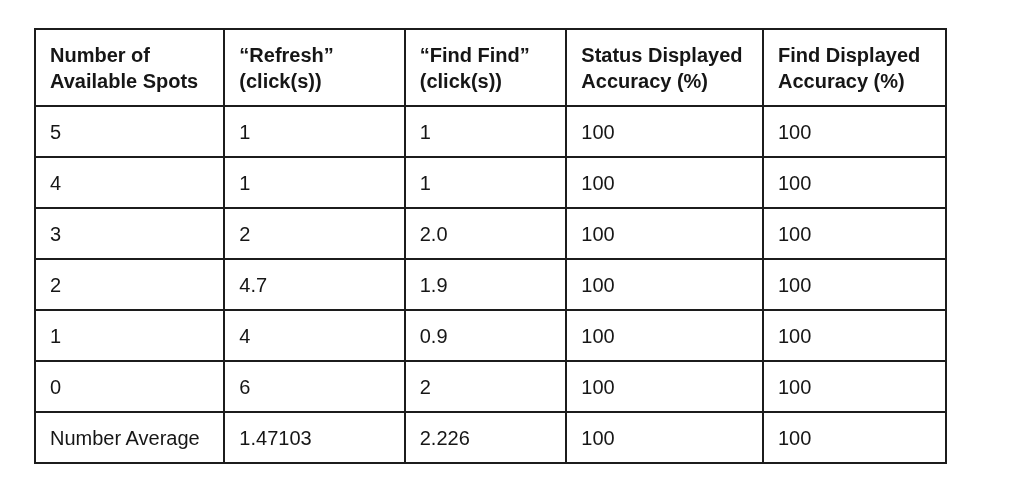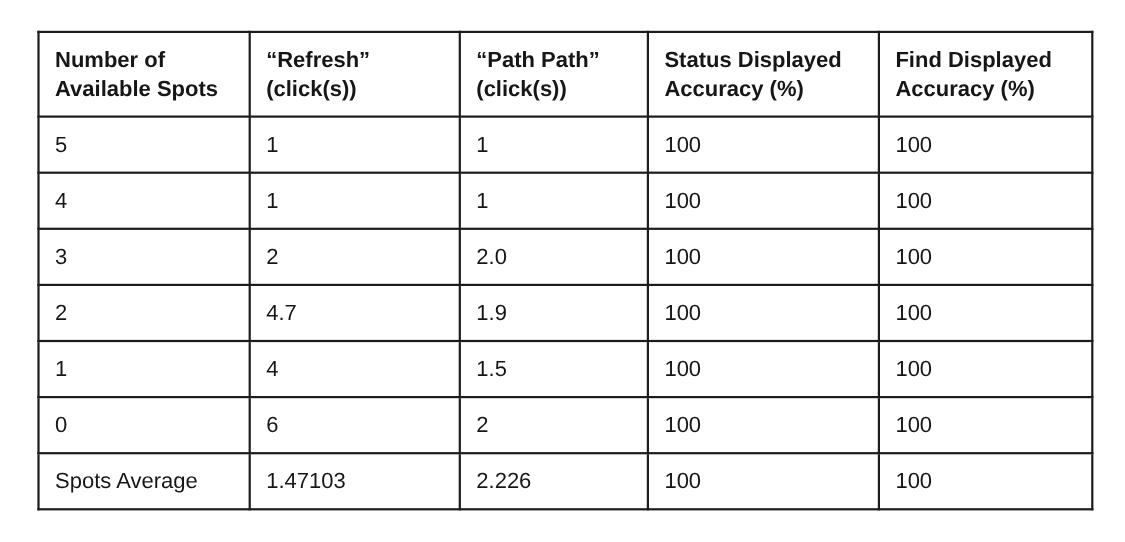--- a/index.html
+++ b/index.html
@@ -6,21 +6,21 @@
     margin: 0;
     padding: 0;
     background: #ffffff;
     width: 1023px;
     height: 493px;
     font-family: "Liberation Sans", sans-serif;
     color: #161616;
   }
   .page {
     position: relative;
-    width: 1023px;
+    width: 947px;
     height: 493px;
     background: #ffffff;
     overflow: hidden;
   }
   table.results {
     position: absolute;
     left: 34px;
     top: 28px;
     border-collapse: collapse;
     table-layout: fixed;
@@ -64,21 +64,21 @@
         <col class="c2">
         <col class="c3">
         <col class="c4">
     </colgroup>
     <thead>
       <tr>
         <th>Number of
 Available Spots</th>
         <th>“Refresh”
 (click(s))</th>
-        <th>“Path Path”
+        <th>“Find Find”
 (click(s))</th>
         <th>Status Displayed
 Accuracy (%)</th>
         <th>Find Displayed
 Accuracy (%)</th>
       </tr>
     </thead>
     <tbody>
       <tr>
         <td>5</td>
@@ -104,33 +104,33 @@
       <tr>
         <td>2</td>
         <td>4.7</td>
         <td>1.9</td>
         <td>100</td>
         <td>100</td>
       </tr>
       <tr>
         <td>1</td>
         <td>4</td>
-        <td>1.5</td>
+        <td>0.9</td>
         <td>100</td>
         <td>100</td>
       </tr>
       <tr>
         <td>0</td>
         <td>6</td>
         <td>2</td>
         <td>100</td>
         <td>100</td>
       </tr>
       <tr>
-        <td>Spots Average</td>
+        <td>Number Average</td>
         <td>1.47103</td>
         <td>2.226</td>
         <td>100</td>
         <td>100</td>
       </tr>
     </tbody>
   </table>
 </div>
 
 </body></html>

